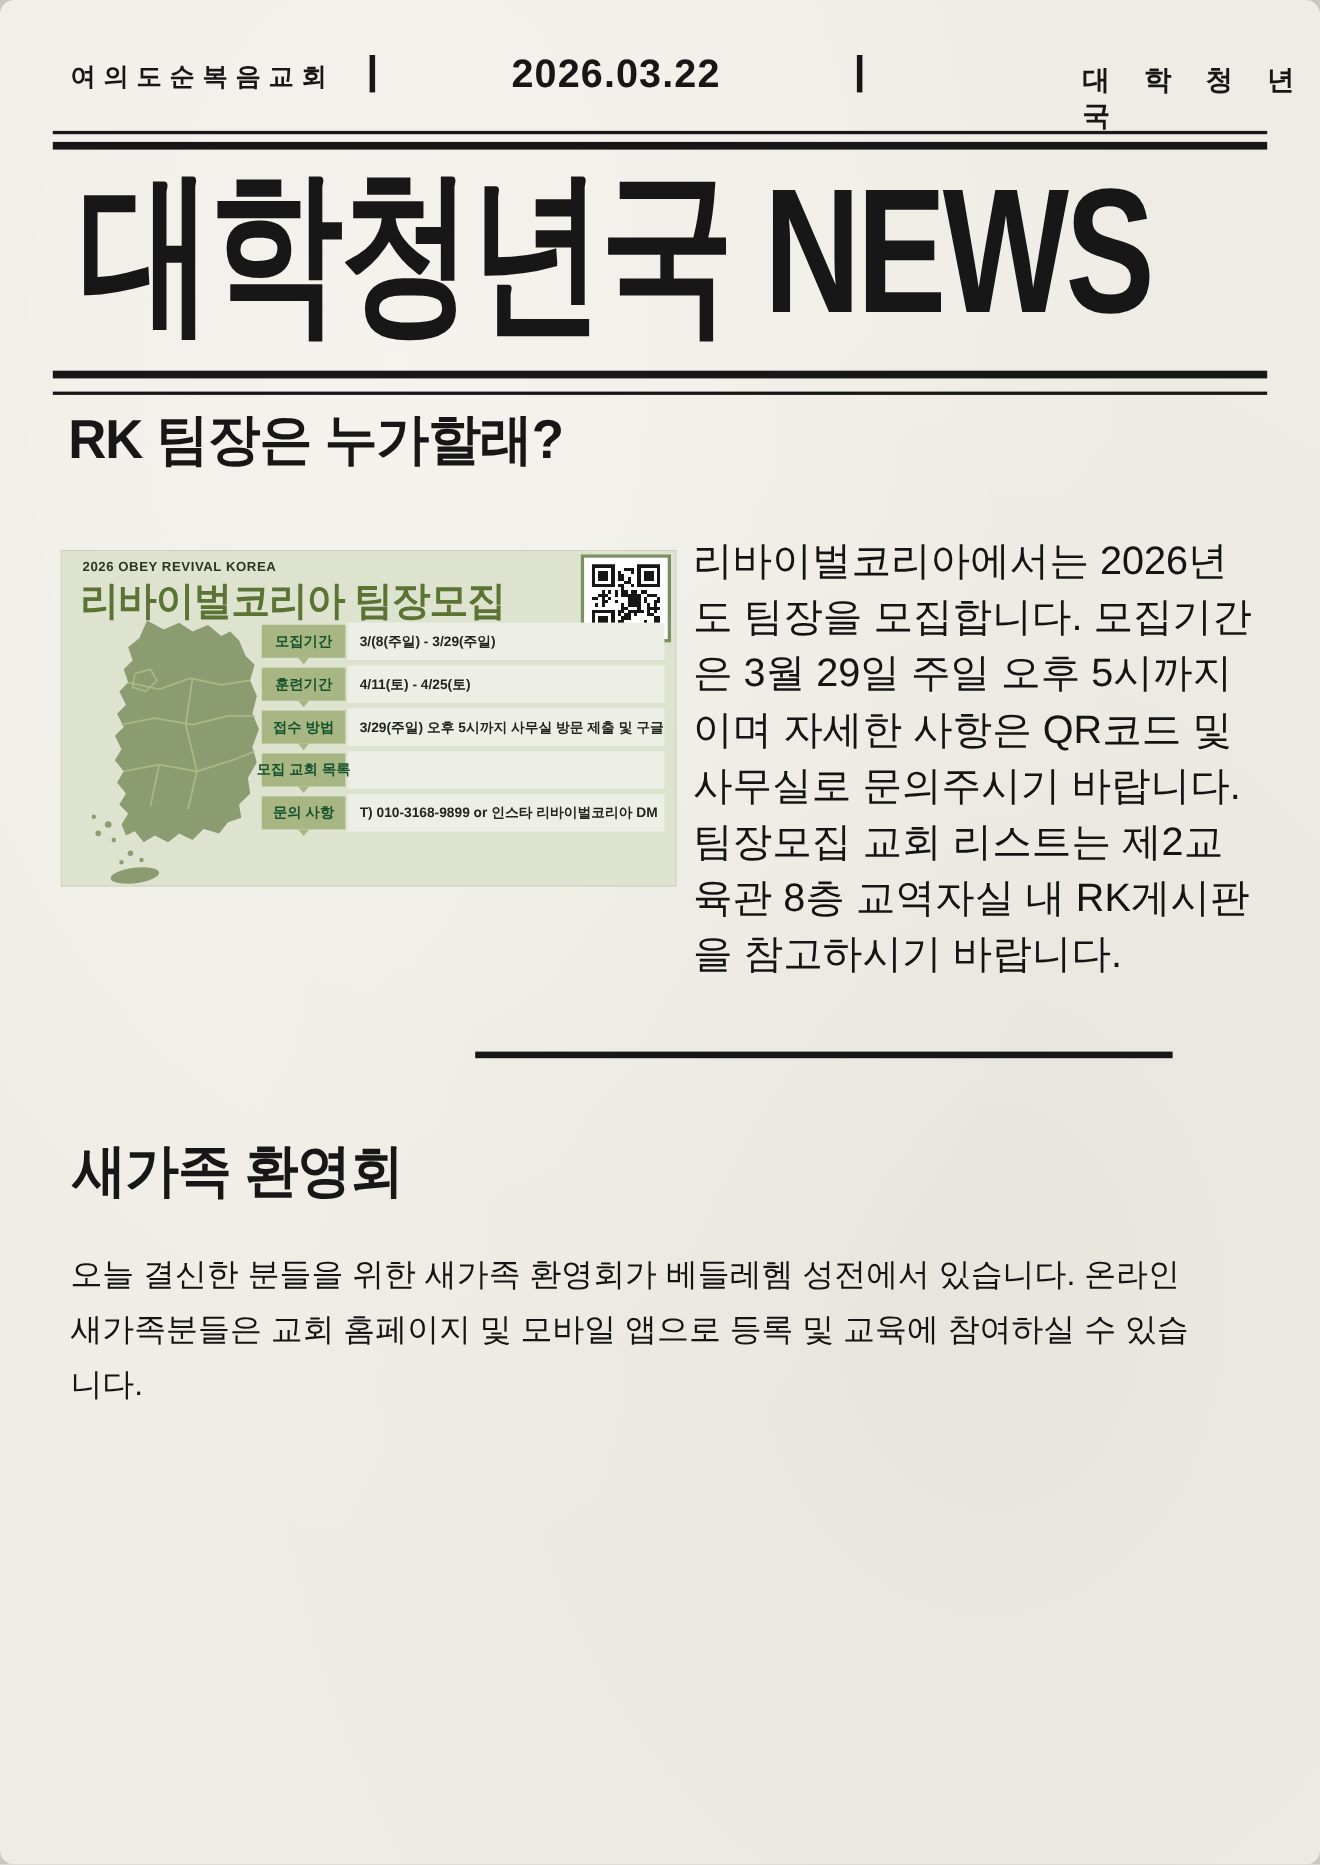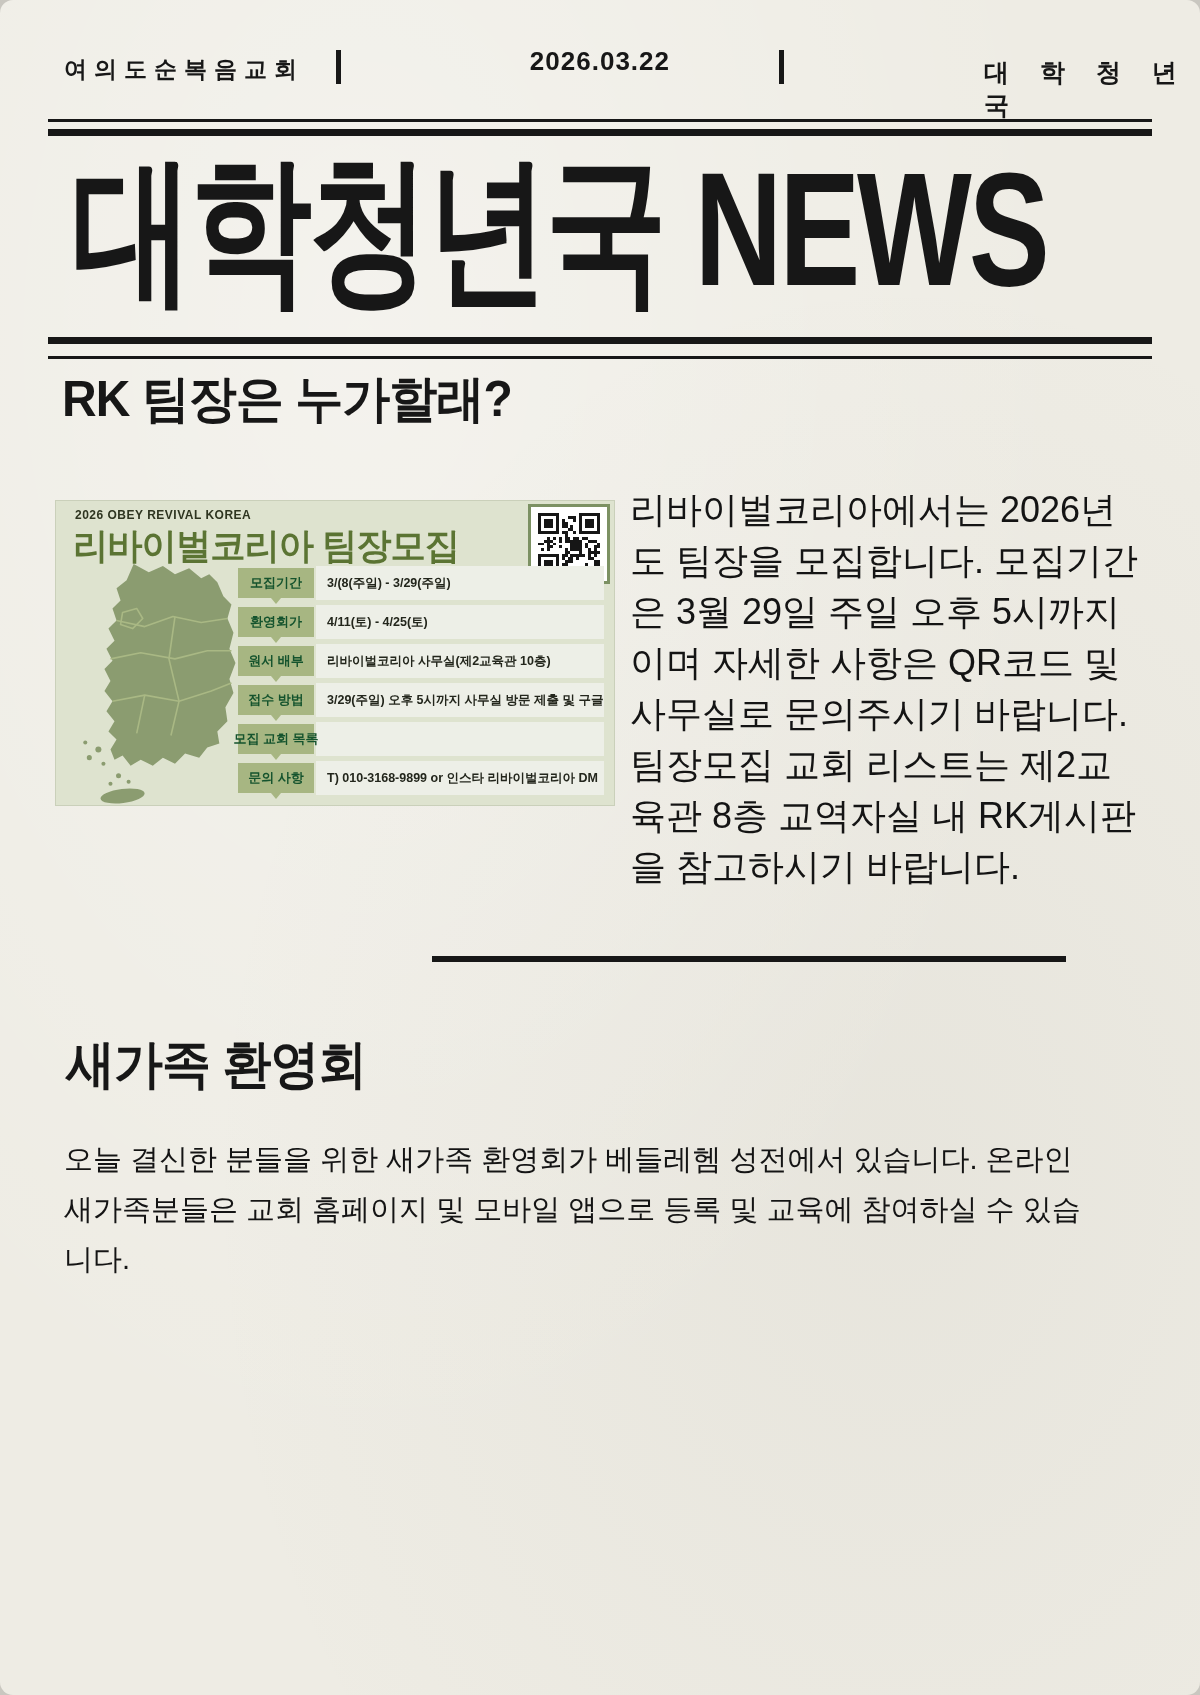--- a/index.html
+++ b/index.html
@@ -10,21 +10,21 @@
     background-image:
       radial-gradient(ellipse at 30% 20%, rgba(255,255,255,.35), rgba(0,0,0,0) 60%),
       radial-gradient(ellipse at 75% 70%, rgba(120,115,100,.06), rgba(0,0,0,0) 55%);
     border-radius: 13px;
   }
   .abs{position:absolute;}
 
   
   .hdr-left{left:64px;top:54px;font-size:23px;font-weight:700;letter-spacing:7px;}
   .hdr-right{left:984px;top:56px;font-size:25px;font-weight:700;letter-spacing:12px;}
-  .hdr-date{left:450px;top:46px;width:220px;text-align:right;font-size:26px;font-weight:800;letter-spacing:1px;}
+  .hdr-date{left:450px;top:46px;width:220px;text-align:center;font-size:36px;font-weight:800;letter-spacing:1px;}
   .vbar{width:5px;height:34px;background:#171717;}
   .vbar1{left:336px;top:50px;}
   .vbar2{left:779px;top:50px;}
 
   
   .rule{left:48px;width:1104px;background:#171717;}
   .rule-thin-1{top:119px;height:3px;}
   .rule-thick-1{top:129px;height:7px;}
   .rule-thick-2{top:337px;height:7px;}
   .rule-thin-2{top:356px;height:3px;}
@@ -256,27 +256,22 @@
     </div>
 
     <div class="info-rows">
       <div class="info-row">
         <div class="row-strip"></div>
         <div class="row-label">모집기간</div>
         <div class="row-value">3/(8(주일) - 3/29(주일)</div>
       </div>
       <div class="info-row">
         <div class="row-strip"></div>
-        <div class="row-label">환영회가</div>
+        <div class="row-label">훈련기간</div>
         <div class="row-value">4/11(토) - 4/25(토)</div>
-      </div>
-      <div class="info-row">
-        <div class="row-strip"></div>
-        <div class="row-label">원서 배부</div>
-        <div class="row-value">리바이벌코리아 사무실(제2교육관 10층)</div>
       </div>
       <div class="info-row">
         <div class="row-strip"></div>
         <div class="row-label">접수 방법</div>
         <div class="row-value">3/29(주일) 오후 5시까지 사무실 방문 제출 및 구글 신청</div>
       </div>
       <div class="info-row">
         <div class="row-strip"></div>
         <div class="row-label">모집 교회 목록</div>
       </div>

